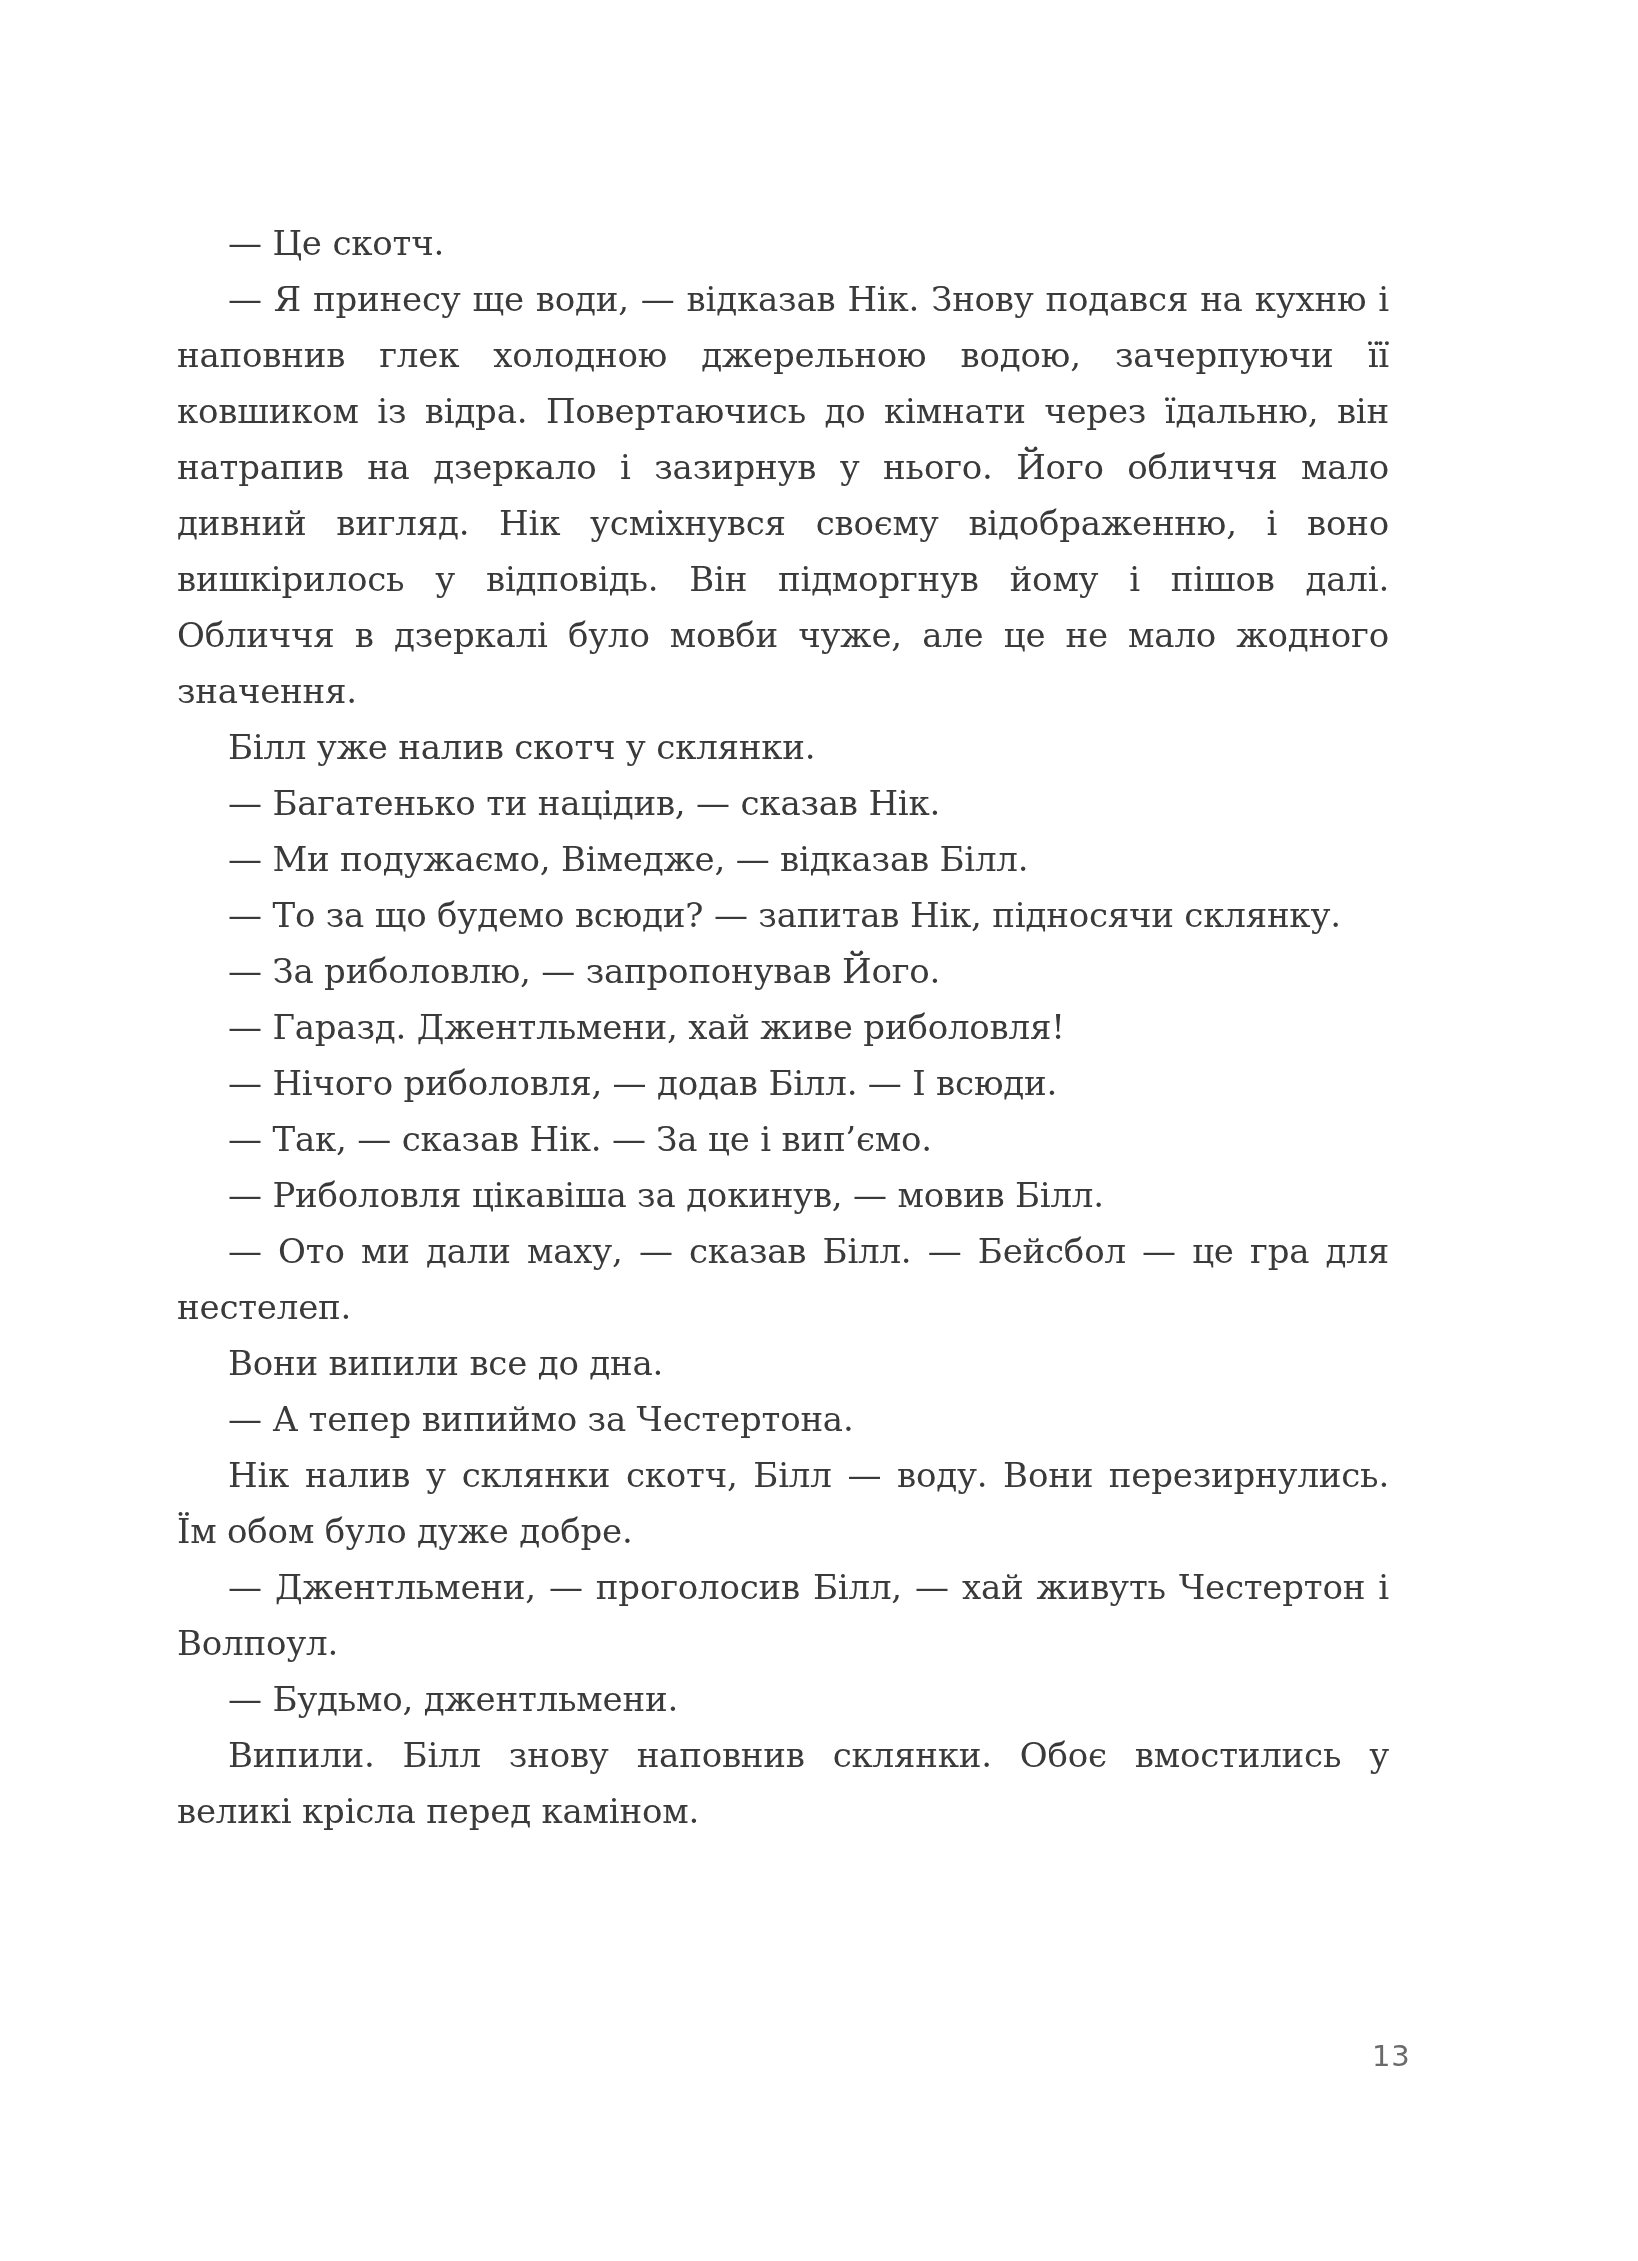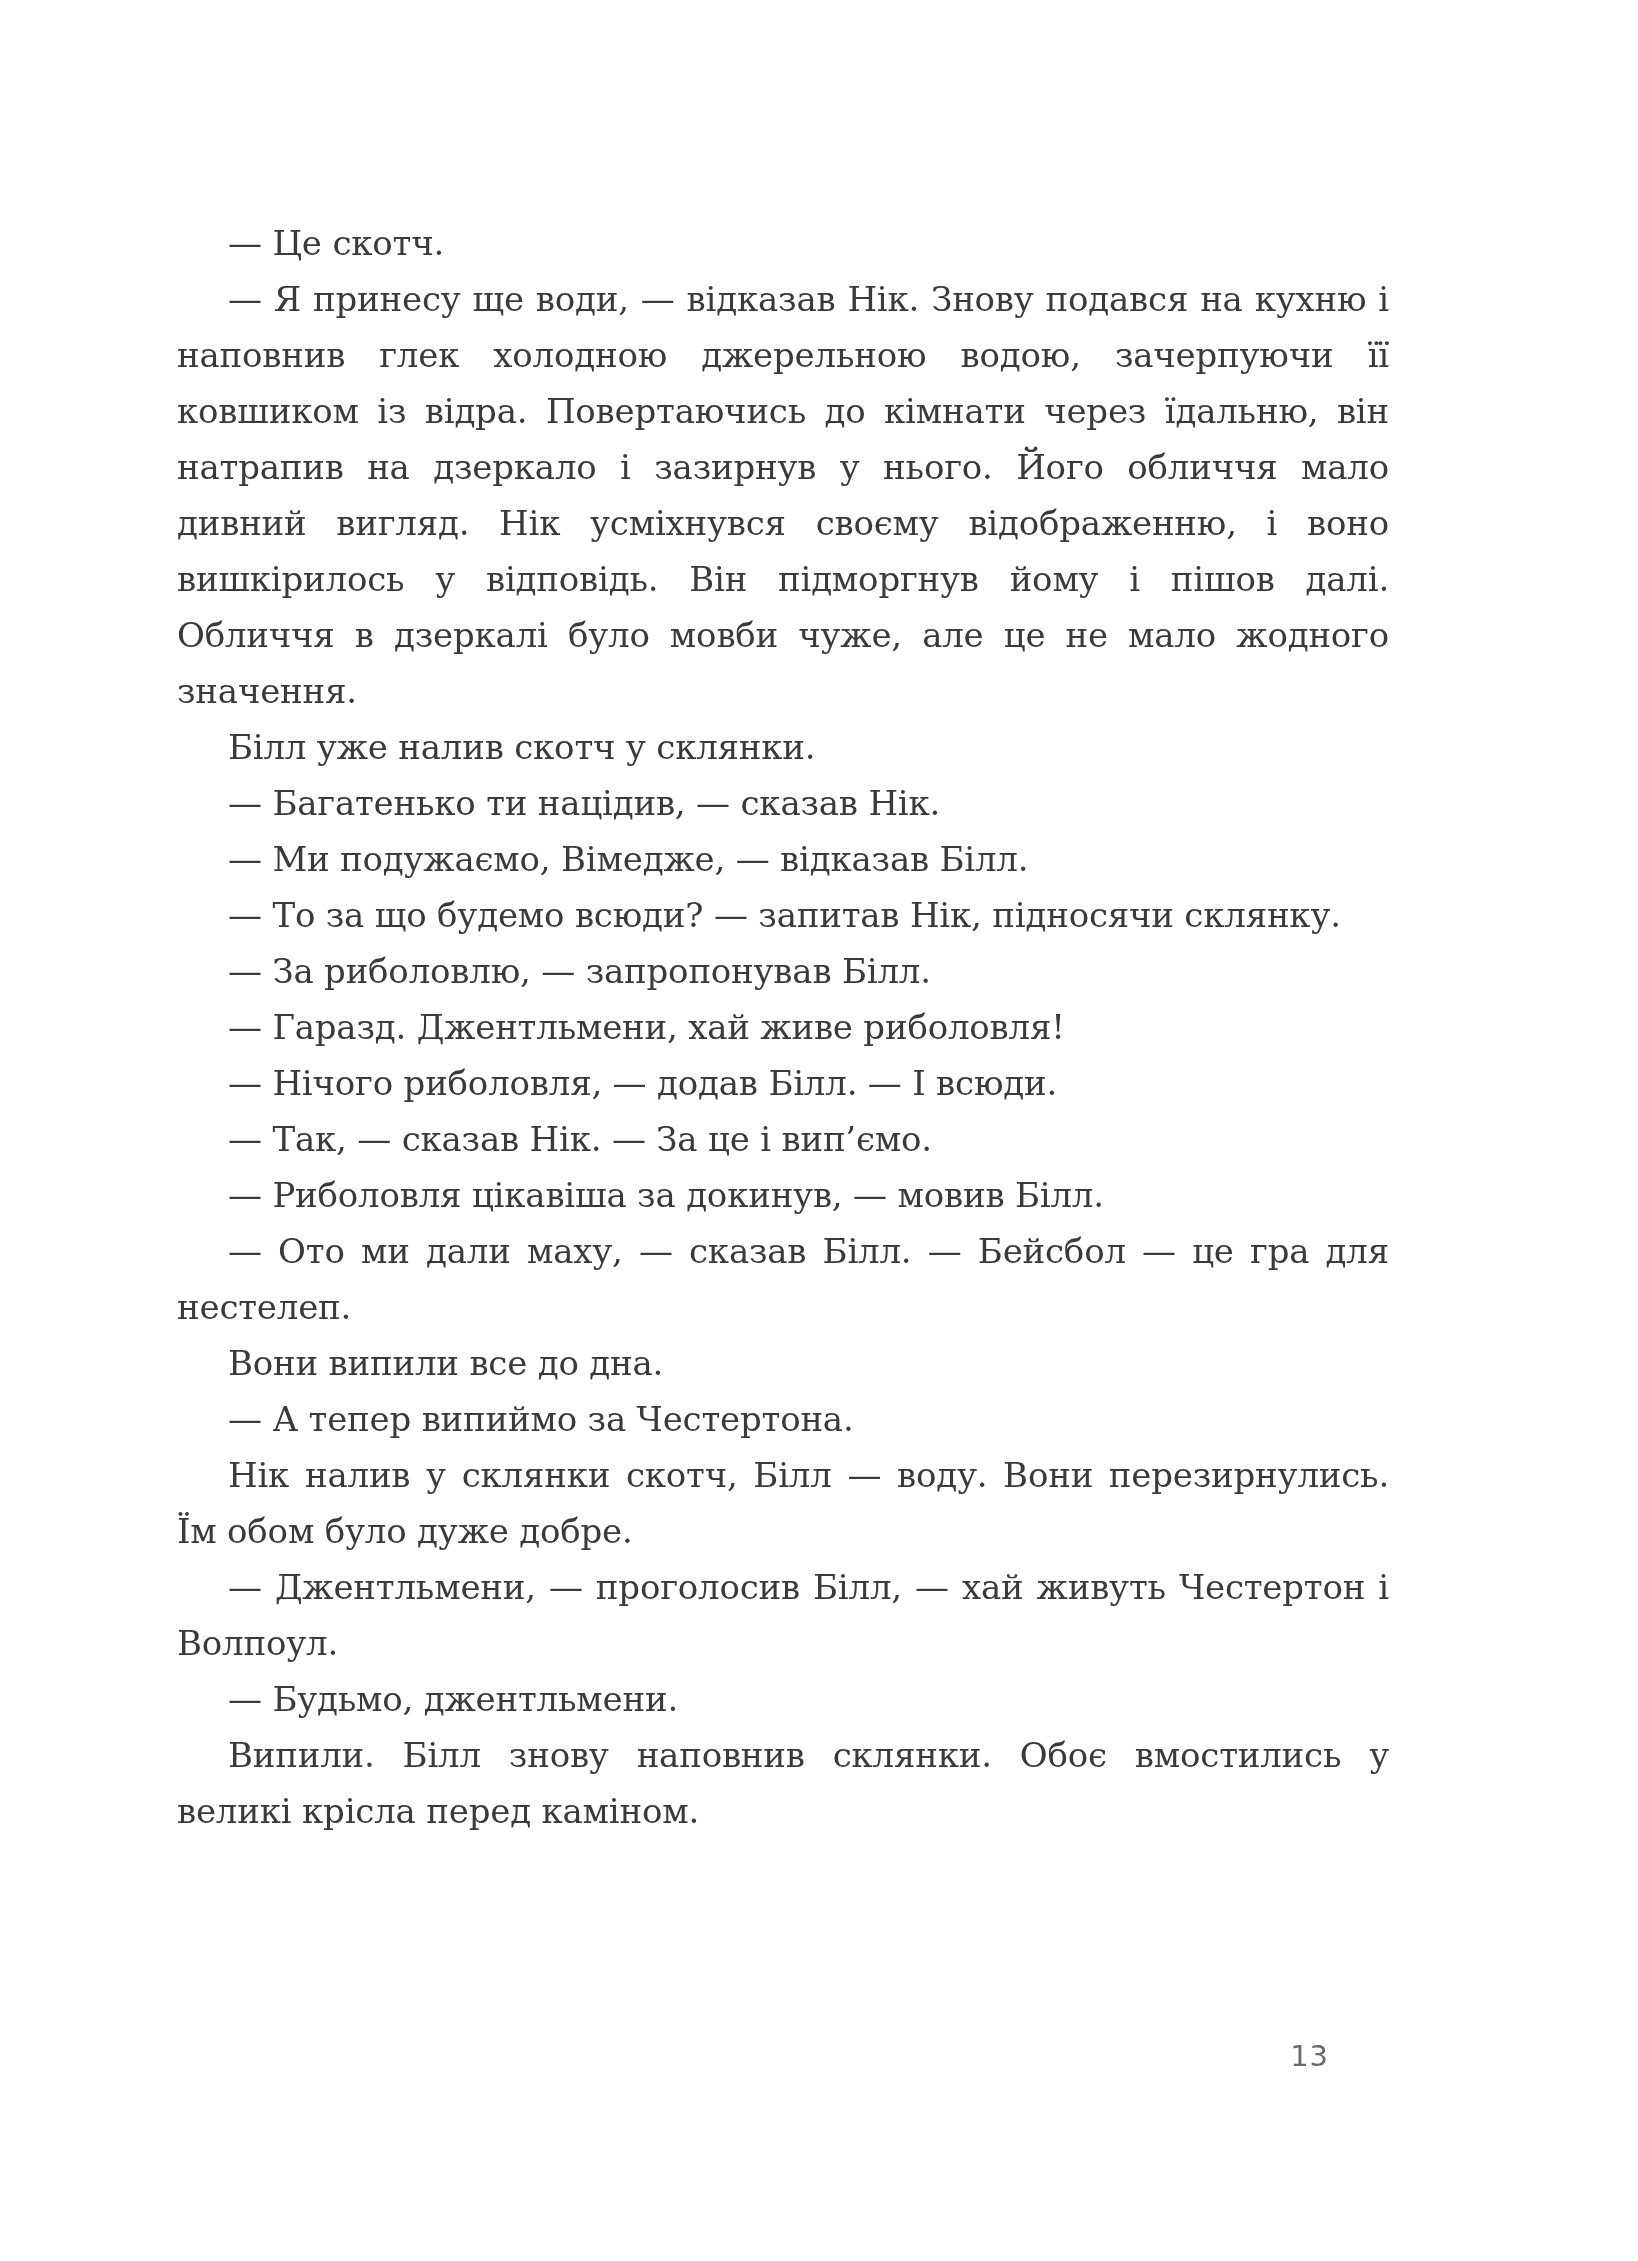--- a/index.html
+++ b/index.html
@@ -29,42 +29,42 @@
     text-align: justify;
     letter-spacing: -0.2px;
   }
   .text-block p {
     margin: 0;
     text-indent: 51px;
     hyphens: manual;
   }
   .page-number {
     position: absolute;
-    left: 1284px;
+    left: 1372px;
     top: 2039px;
     width: 51px;
-    text-align: center;
+    text-align: left;
     font-family: "DejaVu Sans", "Liberation Sans", sans-serif;
     font-size: 29px;
     color: #6a6a6a;
     letter-spacing: 0.9px;
   }
 </style>
 </head>
 <body>
 
 <div class="page">
   <div class="text-block">
     <p>— Це скотч.</p>
     <p>— Я принесу ще води, — відказав Нік. Знову подався на кухню і наповнив глек холодною джерельною водою, зачерпуючи її ковшиком із відра. Повертаючись до кімнати через їдальню, він натрапив на дзеркало і зазирнув у нього. Його обличчя мало дивний вигляд. Нік усміхнувся своєму відображенню, і воно вишкірилось у відповідь. Він підморгнув йому і пішов далі. Обличчя в дзеркалі було мовби чуже, але це не мало жодного значення.</p>
     <p>Білл уже налив скотч у склянки.</p>
     <p>— Багатенько ти націдив, — сказав Нік.</p>
     <p>— Ми подужаємо, Вімедже, — відказав Білл.</p>
     <p>— То за що будемо всюди? — запитав Нік, підносячи склянку.</p>
-    <p>— За риболовлю, — запропонував Білл.</p>
+    <p>— За риболовлю, — запропонував Його.</p>
     <p>— Гаразд. Джентльмени, хай живе риболовля!</p>
     <p>— Нічого риболовля, — додав Білл. — І всюди.</p>
     <p>— Так, — сказав Нік. — За це і вип’ємо.</p>
     <p>— Риболовля цікавіша за докинув, — мовив Білл.</p>
     <p>— Ото ми дали маху, — сказав Білл. — Бейсбол — це гра для нестелеп.</p>
     <p>Вони випили все до дна.</p>
     <p>— А тепер випиймо за Честертона.</p>
     <p>Нік налив у склянки скотч, Білл — воду. Вони перезирнулись. Їм обом було дуже добре.</p>
     <p>— Джентльмени, — проголосив Білл, — хай живуть Честертон і Волпоул.</p>
     <p>— Будьмо, джентльмени.</p>

